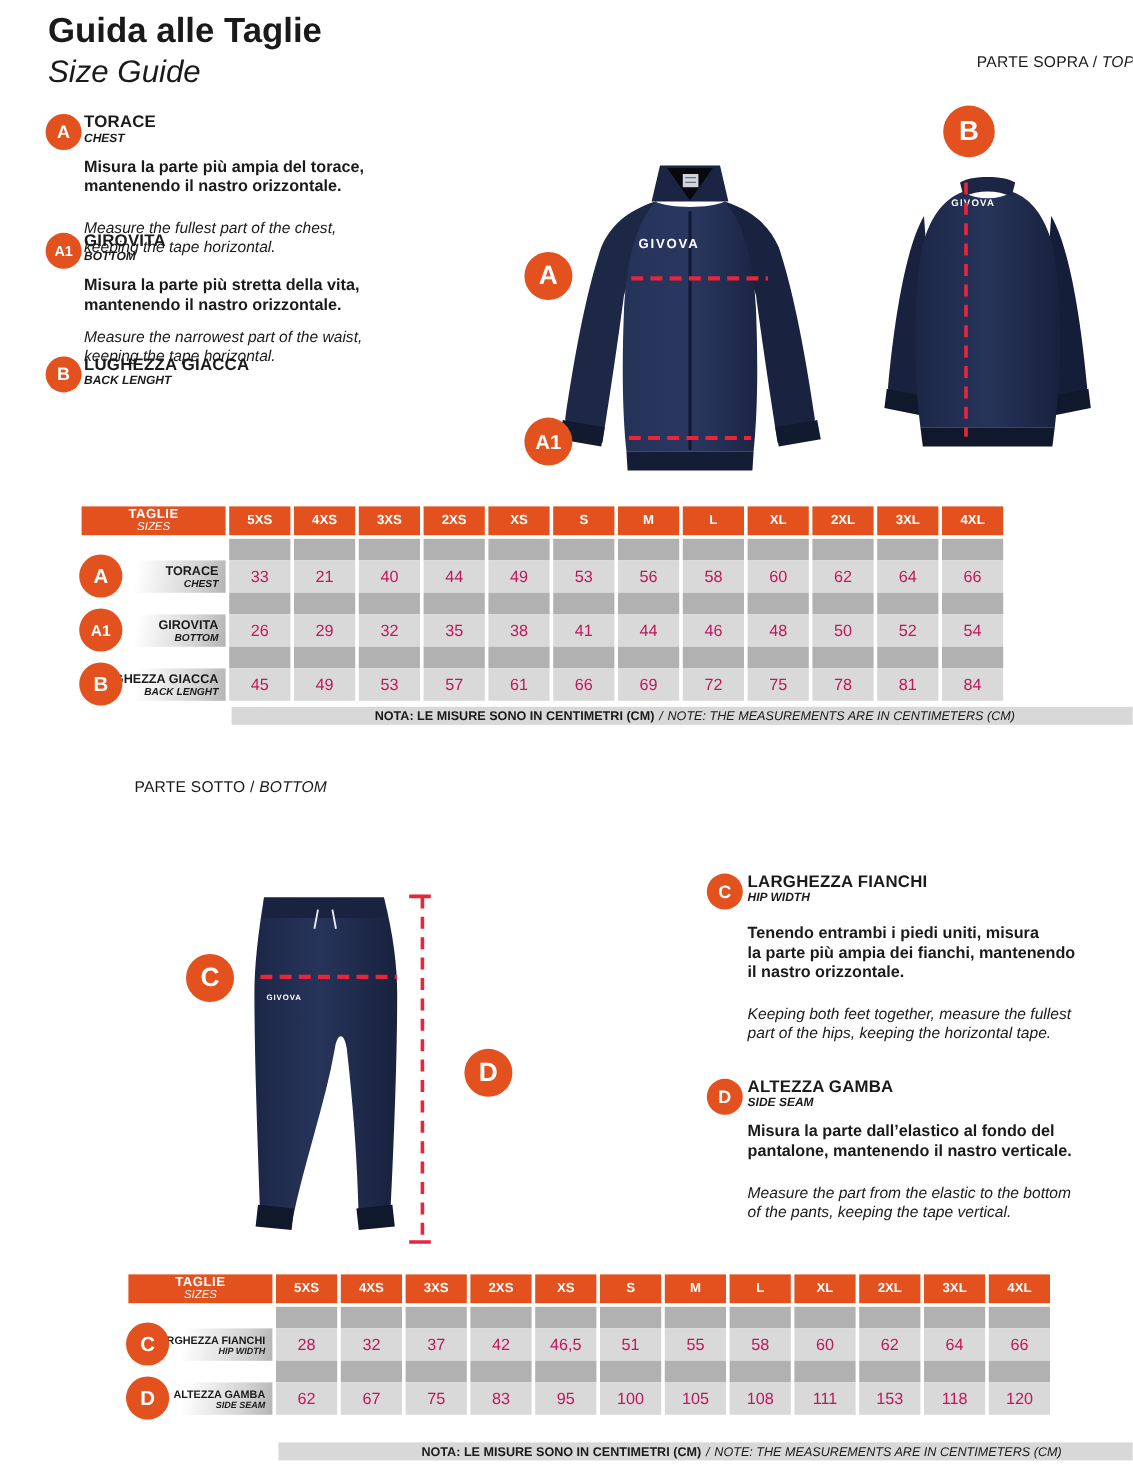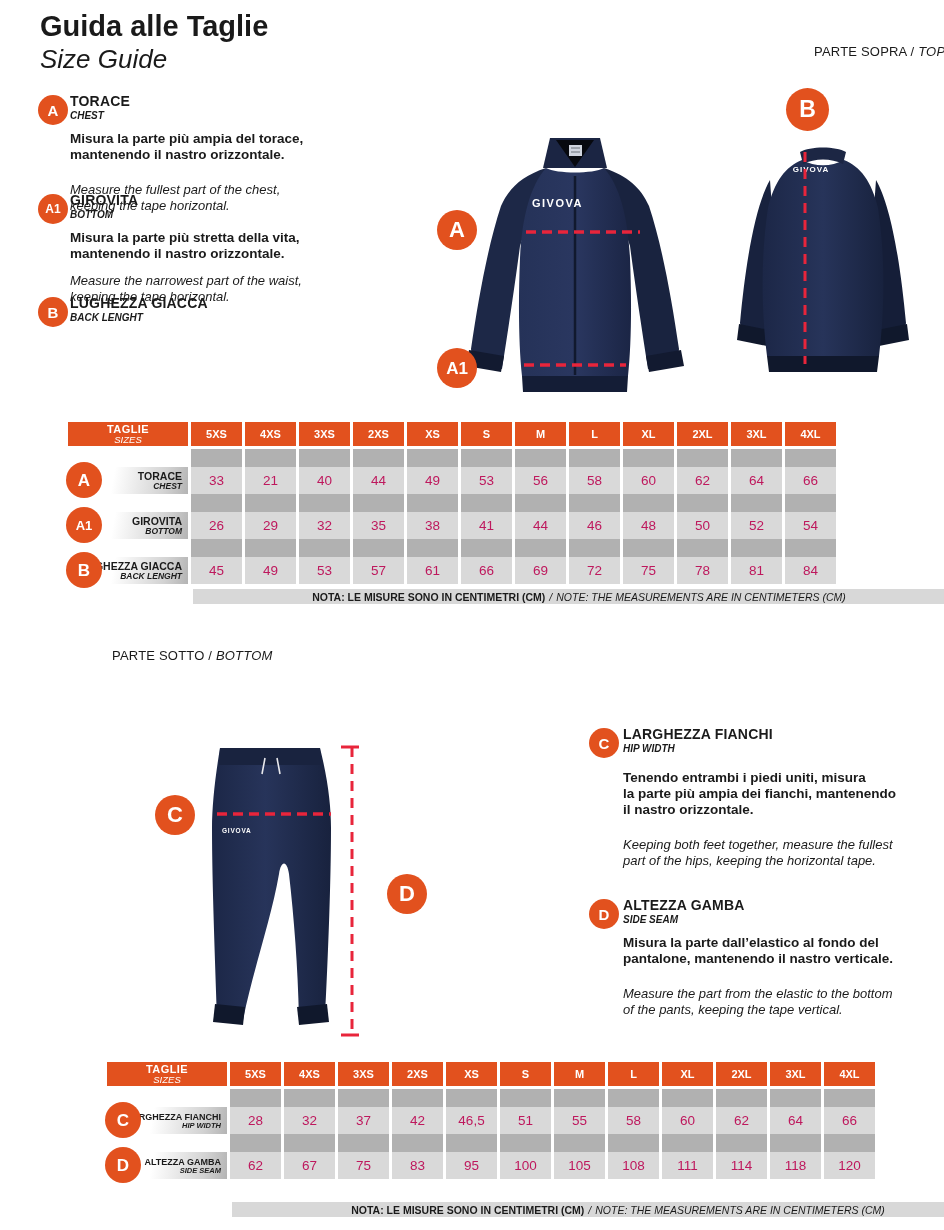--- a/index.html
+++ b/index.html
@@ -447,21 +447,21 @@
         <div class="sc-sp"></div>
         <div class="sc-v">60</div>
         <div class="sc-sp"></div>
         <div class="sc-v">111</div>
       </div>
     <div class="scol">
         <div class="sc-h">2XL</div>
         <div class="sc-sp"></div>
         <div class="sc-v">62</div>
         <div class="sc-sp"></div>
-        <div class="sc-v">114</div>
+        <div class="sc-v">153</div>
       </div>
     <div class="scol">
         <div class="sc-h">3XL</div>
         <div class="sc-sp"></div>
         <div class="sc-v">64</div>
         <div class="sc-sp"></div>
         <div class="sc-v">118</div>
       </div>
     <div class="scol">
         <div class="sc-h">4XL</div>

